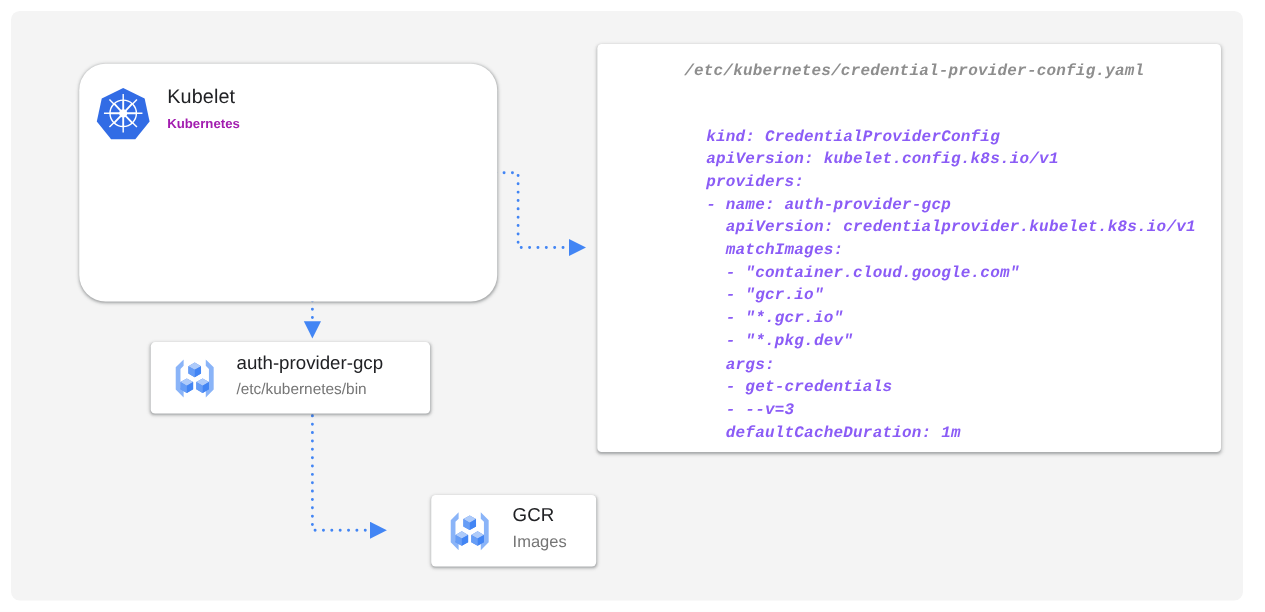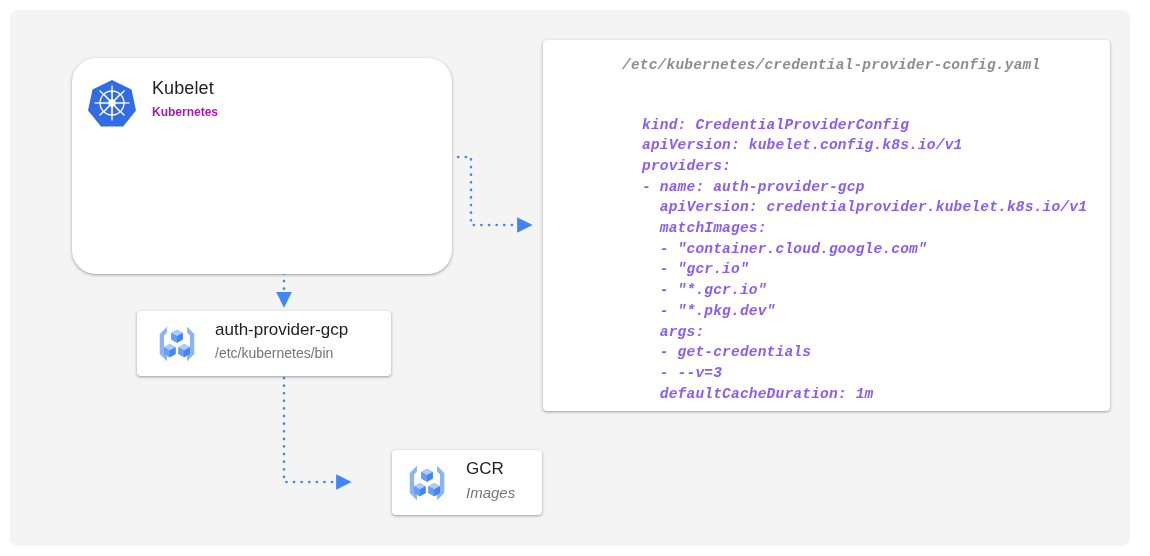--- a/index.html
+++ b/index.html
@@ -134,21 +134,20 @@
     top: 9px;
     font-size: 17px;
     color: #202124;
   }
   #gcr-card .subtitle {
     position: absolute;
     left: 74px;
     top: 34px;
     font-size: 15px;
     color: #757575;
-    font-style: italic;
   }
 
   
   #yaml-card {
     left: 543px;
     top: 40px;
     width: 567px;
     height: 371px;
   }
   .yaml-filename {

